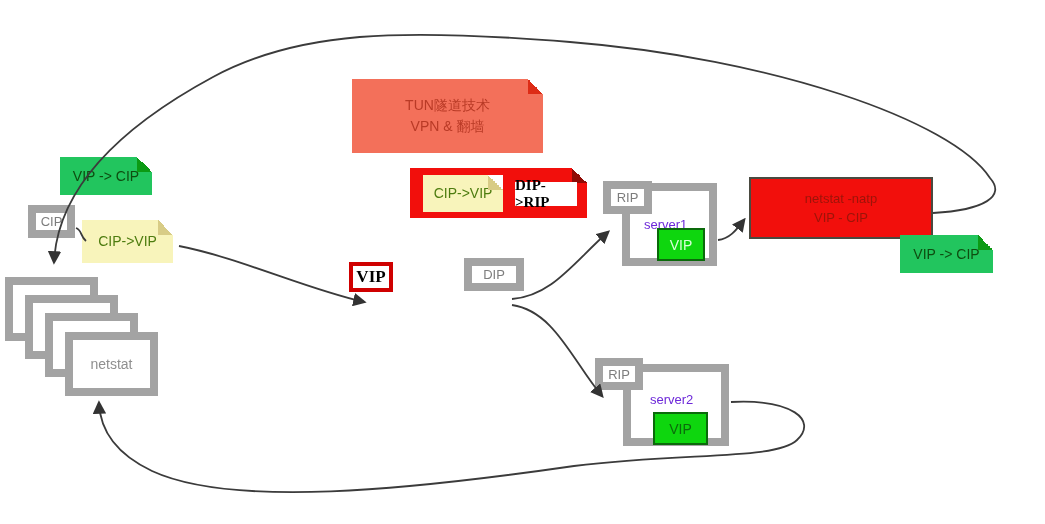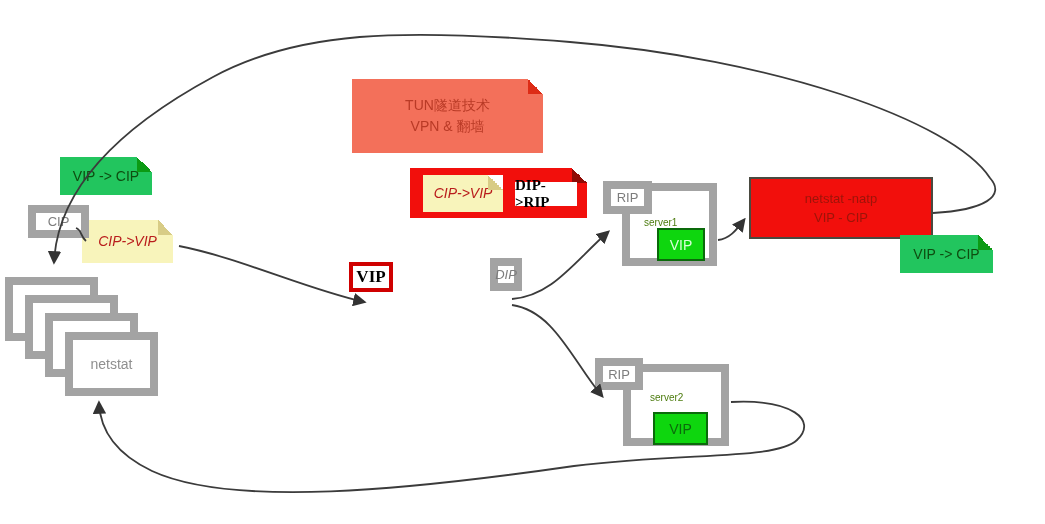--- a/index.html
+++ b/index.html
@@ -7,21 +7,21 @@
          font-family:"Liberation Sans",sans-serif;}
   
   .box{position:absolute;background:#fff;border:8px solid #a3a3a3;box-sizing:border-box;
        display:flex;align-items:center;justify-content:center;color:#7d7d7d;font-size:13px;}
   
   .note{position:absolute;box-sizing:border-box;display:flex;flex-direction:column;
         align-items:center;justify-content:center;text-align:center;font-size:14px;}
   .note::after{content:"";position:absolute;top:0;right:0;width:15px;height:15px;}
   .n-green{background:#22c55e;color:#0e4d10;}
   .n-green::after{background:linear-gradient(225deg,#ffffff 50%,#0c9a14 50%);}
-  .n-yellow{background:#f8f4bb;color:#b91c1c;font-style:italic;}
+  .n-yellow{background:#f8f4bb;color:#4d7c0f;}
   .n-yellow::after{background:linear-gradient(225deg,#ffffff 50%,#d8cc86 50%);}
   .n-salmon{background:#f3705a;color:#b93a26;}
   .n-salmon::after{background:linear-gradient(225deg,#ffffff 50%,#dd2c16 50%);}
   .n-red{background:#f20f0c;color:#8f1007;}
   .n-red::after{background:linear-gradient(225deg,#ffffff 50%,#8f0b06 50%);}
   .n-blue{background:#a3aaf2;color:#4747ad;}
   .n-blue::after{background:linear-gradient(225deg,#ffffff 50%,#6d7ae2 50%);}
   .note .ln{line-height:1.5;}
   
   .lb-box{position:absolute;left:371px;top:243px;width:128px;height:120px;background:#fff;
@@ -32,21 +32,21 @@
   .vip-badge{position:absolute;left:349px;top:262px;width:44px;height:30px;background:#fff;
              border:4px solid #cf0000;box-sizing:border-box;display:flex;align-items:center;
              justify-content:center;font-family:"Liberation Serif",serif;font-weight:bold;
              font-size:17px;color:#000;z-index:6;}
   .dip-rip{position:absolute;left:515px;top:182px;width:62px;height:24px;background:#fff;
            display:flex;align-items:center;
            font-family:"Liberation Serif",serif;font-weight:bold;font-size:15px;color:#000;z-index:6;}
   .netstat{position:absolute;left:749px;top:177px;width:184px;height:62px;background:#f20f0c;
            border:2px solid #4a4a40;box-sizing:border-box;display:flex;flex-direction:column;
            align-items:center;justify-content:center;color:#9c1409;font-size:13px;line-height:1.5;}
-  .server-label{position:absolute;color:#4d7c0f;font-size:10px;}
+  .server-label{position:absolute;color:#6d28d9;font-size:13px;}
   .vip-green{position:absolute;background:#0ed60e;border:2px solid #0a6a0a;box-sizing:border-box;
              display:flex;align-items:center;justify-content:center;font-size:14px;z-index:5;}
   .vip-light{color:#d9ffd9;}
   .vip-dark{color:#0b6b0b;}
   .arrows{position:absolute;left:0;top:0;width:1045px;height:524px;z-index:10;pointer-events:none;}
   .z2{z-index:2}.z3{z-index:3}.z4{z-index:4}.z5{z-index:5}
 </style>
 </head>
 <body>
 
@@ -71,21 +71,21 @@
 
   <div class="note n-salmon z2" style="left:352px;top:79px;width:191px;height:74px;">
     <div class="ln">TUN隧道技术</div>
     <div class="ln">VPN  &amp;  翻墙</div>
   </div>
 
   <div class="note n-green z2" style="left:60px;top:157px;width:92px;height:38px;">
     <div class="ln">VIP -&gt; CIP</div>
   </div>
 
-  <div class="box z3" style="left:28px;top:205px;width:61px;height:33px;">
+  <div class="box z3" style="left:28px;top:205px;width:47px;height:33px;">
     <span>CIP</span>
   </div>
 
   <div class="note n-yellow z2" style="left:82px;top:220px;width:91px;height:43px;">
     <div class="ln">CIP-&gt;VIP</div>
   </div>
 
   <div class="box z2" style="left:5px;top:277px;width:93px;height:64px;"></div>
   <div class="box z3" style="left:25px;top:295px;width:93px;height:64px;"></div>
   <div class="box z4" style="left:45px;top:313px;width:93px;height:64px;"></div>
@@ -99,21 +99,21 @@
   </div>
   <div class="dip-rip">
     <span>DIP-&gt;RIP</span>
   </div>
 
 
   <div class="vip-badge">
     <span>VIP</span>
   </div>
 
-  <div class="box z4" style="left:490px;top:258px;width:32px;height:33px;font-style:italic;">
+  <div class="box z4" style="left:464px;top:258px;width:60px;height:33px;">
     <span>DIP</span>
   </div>
 
   <div class="box z2" style="left:622px;top:183px;width:95px;height:83px;"></div>
   <div class="server-label" style="left:644px;top:217px;z-index:4;">server1</div>
   <div class="box z4" style="left:603px;top:181px;width:49px;height:33px;">
     <span>RIP</span>
   </div>
   <div class="vip-green vip-light" style="left:657px;top:228px;width:48px;height:33px;">
     <span>VIP</span>

